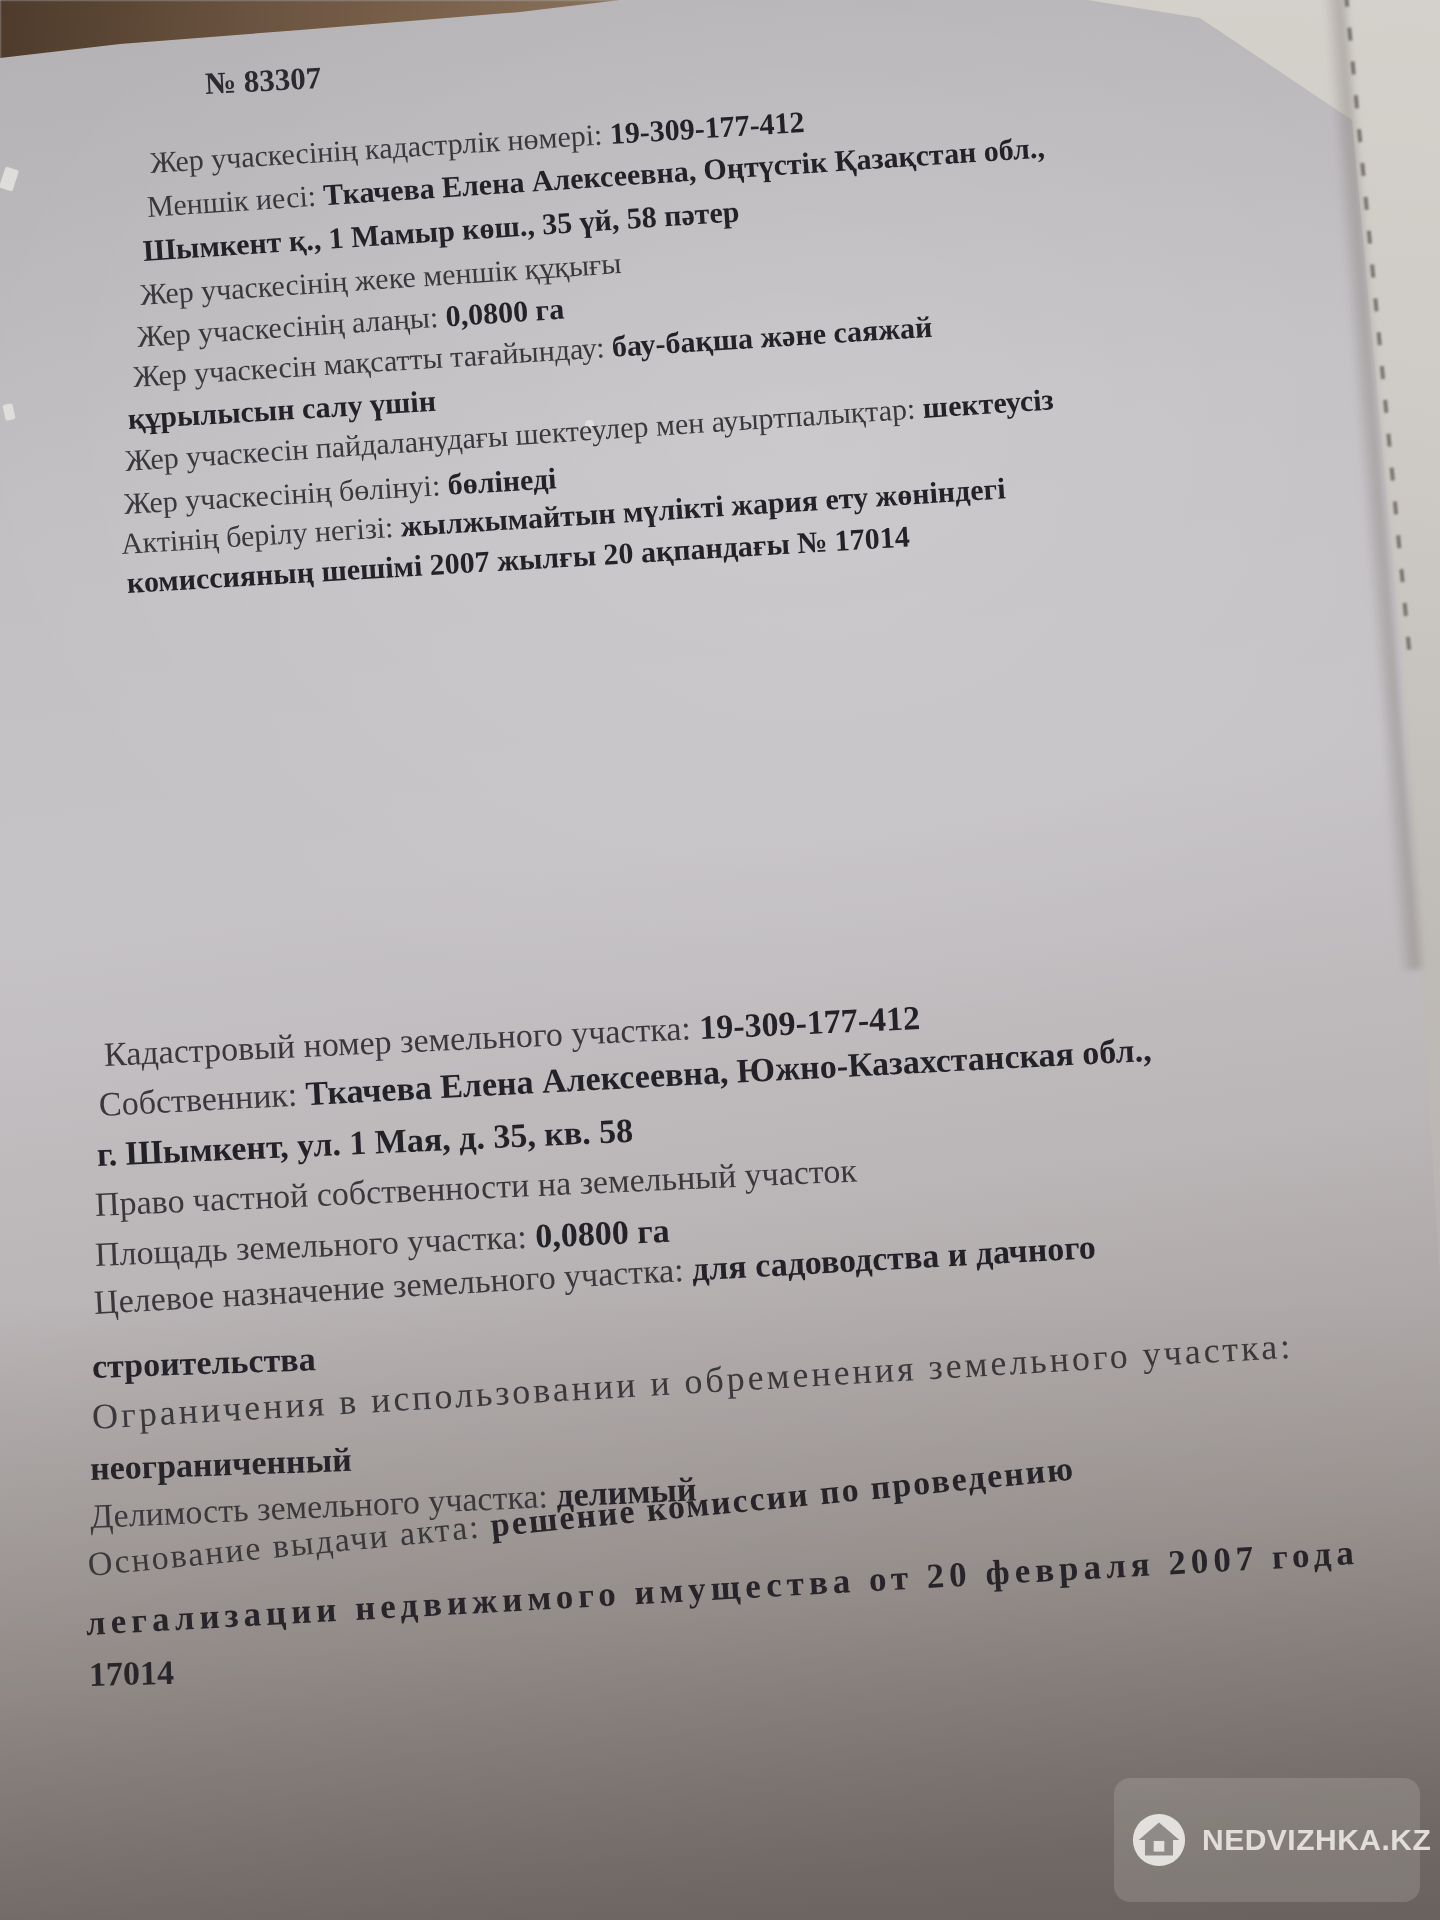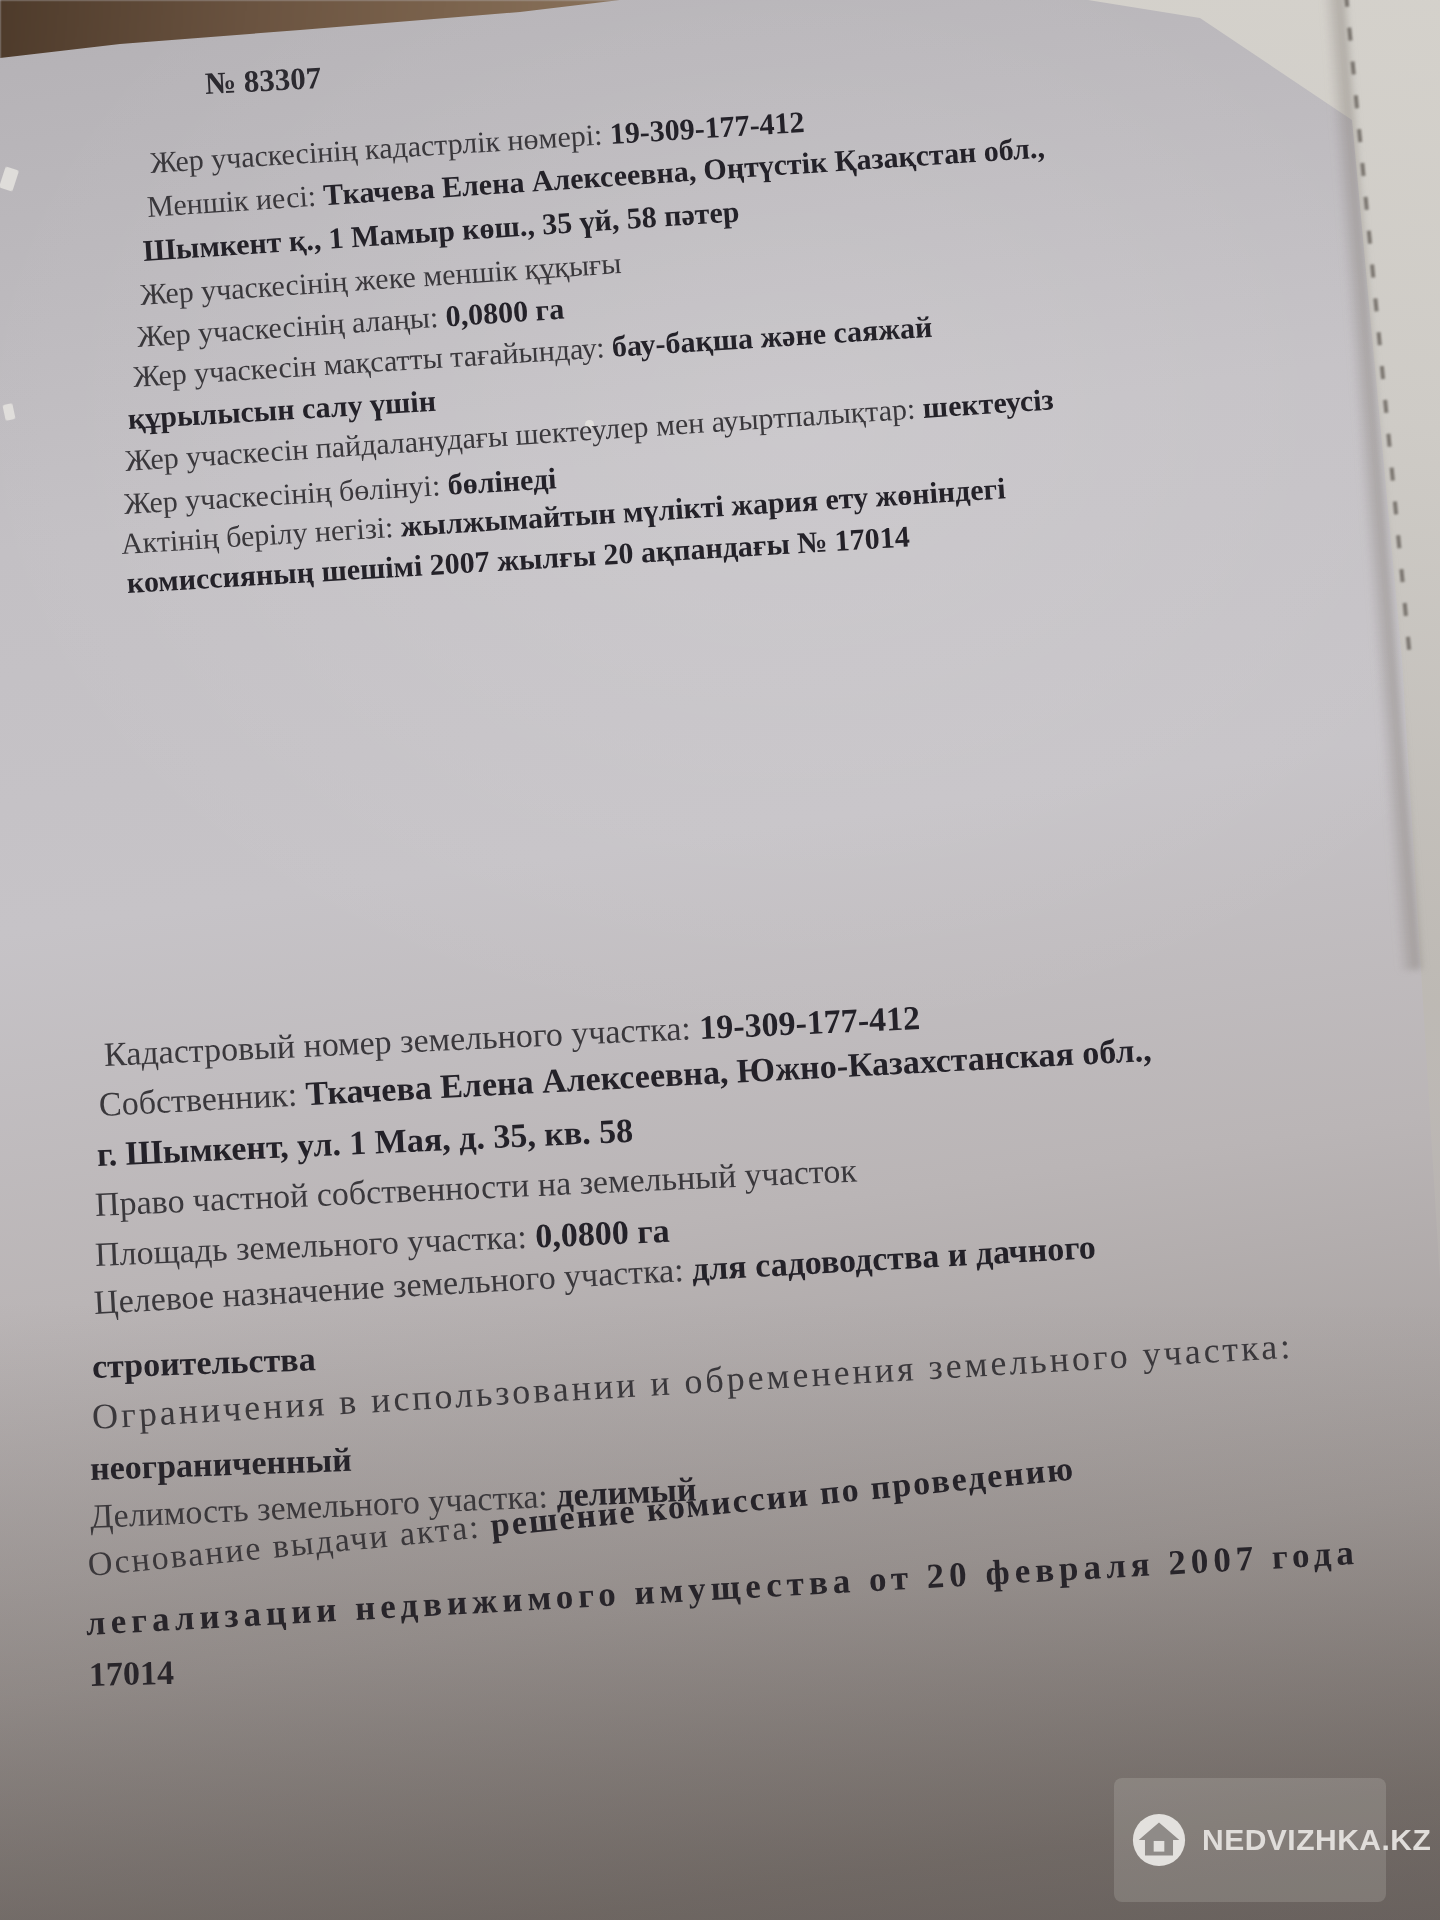--- a/index.html
+++ b/index.html
@@ -50,22 +50,22 @@
     position:absolute;white-space:nowrap;transform-origin:left center;
     font-family:"Liberation Serif","DejaVu Serif",serif;
     color:#3a383c;
   }
   .kz{font-size:30px;}
   .ru{font-size:34px;}
   .b{font-weight:bold;color:#242229;}
   .actnum{font-size:31px;font-weight:bold;color:#2c2a30;}
   
   .watermark{
-    position:absolute;left:1114px;top:1778px;width:272px;height:124px;
-    background:rgba(232,230,226,.17);border-radius:8px;
+    position:absolute;left:1114px;top:1778px;width:306px;height:124px;
+    background:rgba(232,230,226,.17);border-radius:16px;
     display:flex;align-items:center;gap:14px;padding-left:16px;box-sizing:border-box;
   }
   .wm-text{
     font-family:"Liberation Sans","DejaVu Sans",sans-serif;
     font-weight:bold;font-size:30px;letter-spacing:.5px;color:#e0ddda;
   }
 </style>
 </head>
 <body>
 

